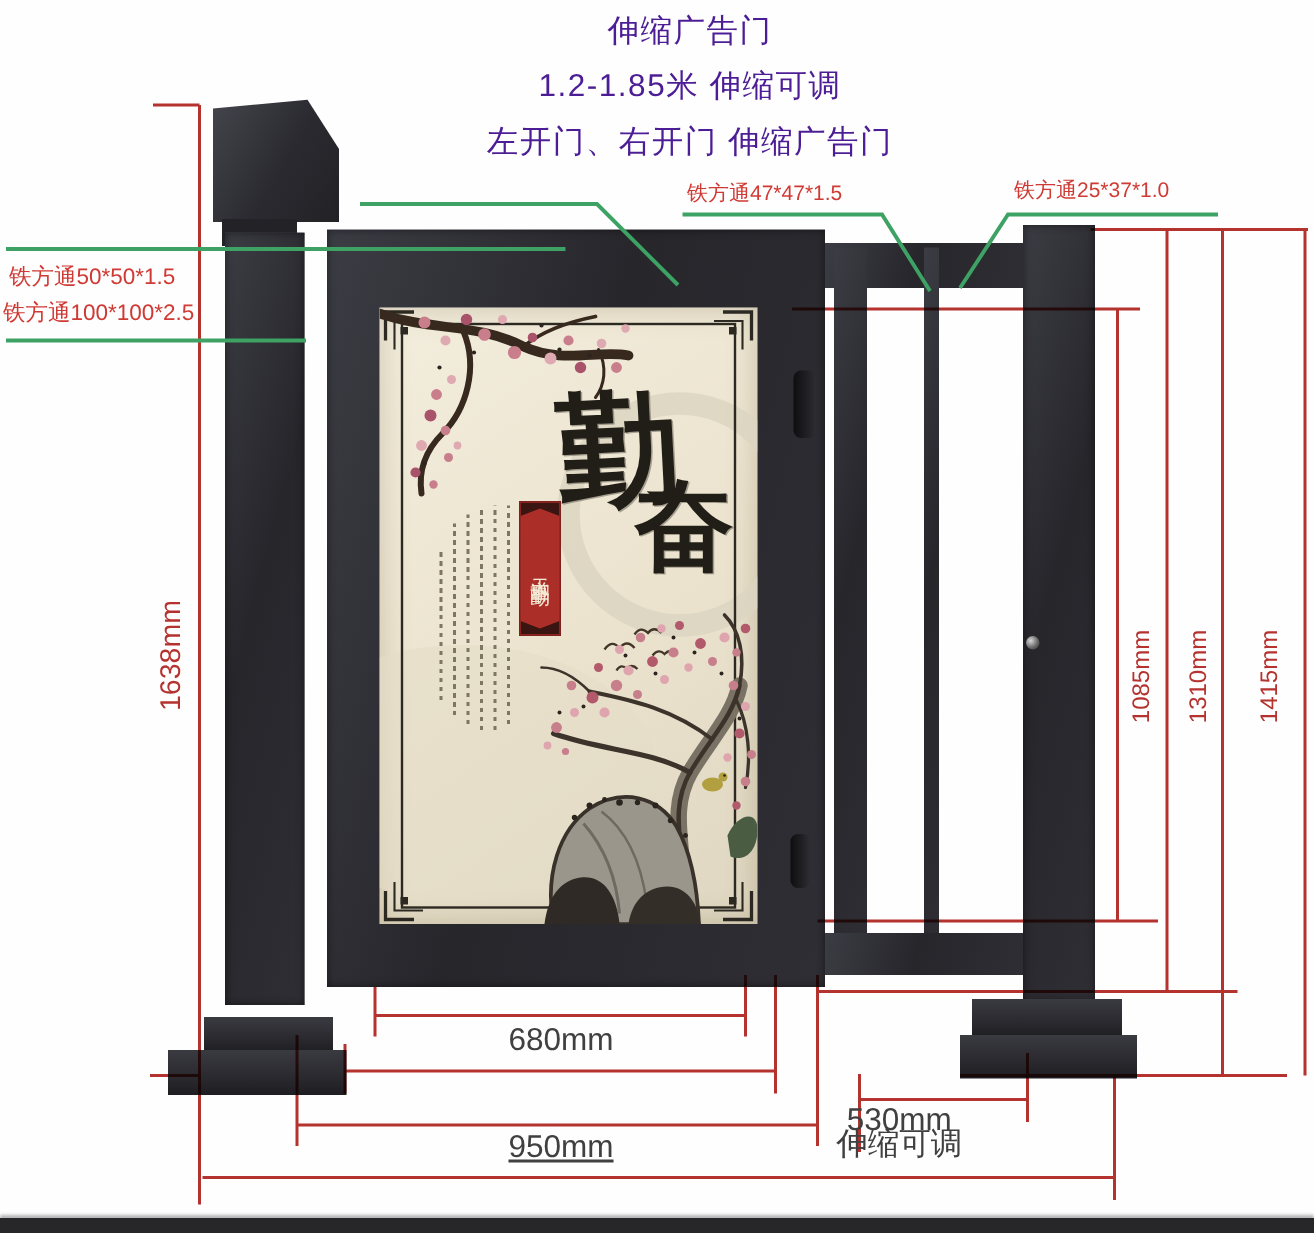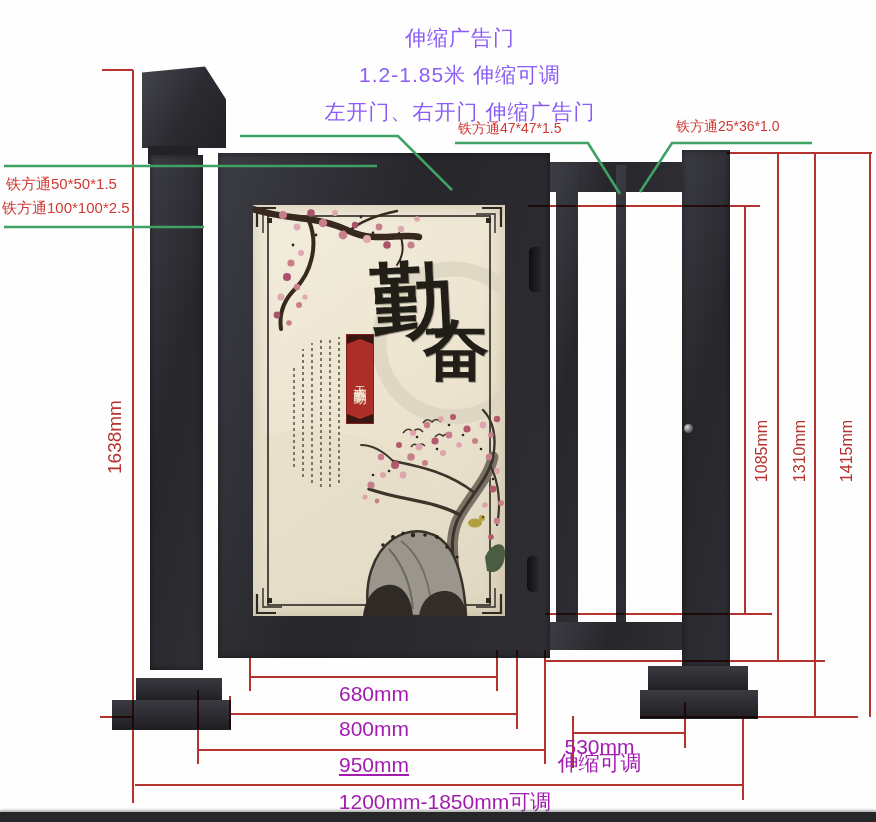--- a/index.html
+++ b/index.html
@@ -29,25 +29,25 @@
     display:flex;flex-direction:column;box-shadow:0 0 0 1px #7e211c;}
   .banner-cap{height:9px;background:#3a1511;}
   .banner-cap.top{clip-path:polygon(0 0,100% 0,100% 100%,50% 45%,0 100%);}
   .banner-cap.bottom{clip-path:polygon(0 0,50% 55%,100% 0,100% 100%,0 100%);}
   .banner-text{flex:1;display:flex;align-items:center;justify-content:center;
     writing-mode:vertical-rl;color:#f3e9d4;font-size:13px;letter-spacing:2px;line-height:1;}
   .columns{position:absolute;left:40px;top:132px;width:52px;height:152px;display:flex;gap:7px;}
   .col{width:2px;background:repeating-linear-gradient(0deg,#7e7664 0 3px,transparent 3px 6px);}
   
   .callout{position:absolute;color:#d03a34;font-size:14px;white-space:nowrap;}
-  .dim-label{position:absolute;color:#a21caf;font-size:21px;white-space:nowrap;text-align:center;}
+  .dim-label{position:absolute;color:#404040;font-size:21px;white-space:nowrap;text-align:center;}
   .dim-label.small{font-size:21px;line-height:16px;}
   .vlabel{position:absolute;color:#b5332f;font-size:16px;width:70px;text-align:center;
     transform:rotate(-90deg);transform-origin:center;white-space:nowrap;}
-  .title{position:absolute;left:280px;top:24px;width:360px;text-align:center;color:#8b5cf6;}
+  .title{position:absolute;left:280px;top:6px;width:360px;text-align:center;color:#4c1d95;}
   .title div{font-size:21px;margin-bottom:9px;letter-spacing:1px;}
   .overlay{position:absolute;left:0;top:0;pointer-events:none;}
   .overlay.red{mix-blend-mode:multiply;}
   .bottom-strip{position:absolute;left:0;top:812px;width:876px;height:10px;background:#27272a;
     box-shadow:0 -2px 2px rgba(120,120,120,.55);}
 </style>
 </head>
 <body>
 
 <div class="scene">
@@ -246,32 +246,30 @@
     <g fill="none" stroke="#3da263" stroke-width="2.6">
       <path d="M4,166 H377"></path>
       <path d="M4,227 H204"></path>
       <path d="M240,136 H398 L452,190"></path>
       <path d="M455,143 H588 L620,194"></path>
       <path d="M812,143 H672 L640,192"></path>
     </g>
   </svg>
 
   <div class="callout" style="left:458px;top:120px;">铁方通47*47*1.5</div>
-  <div class="callout" style="left:676px;top:118px;">铁方通25*36*1.0</div>
+  <div class="callout" style="left:676px;top:118px;">铁方通25*37*1.0</div>
   <div class="callout" style="left:6px;top:139px;font-size:15px;margin-top:36px;">铁方通50*50*1.5</div>
   <div class="callout" style="left:2px;top:199px;font-size:15px;">铁方通100*100*2.5</div>
 
   <div class="vlabel" style="left:80px;top:428px;font-size:19px;">1638mm</div>
   <div class="vlabel" style="left:727px;top:442px;">1085mm</div>
   <div class="vlabel" style="left:765px;top:442px;">1310mm</div>
   <div class="vlabel" style="left:812px;top:442px;">1415mm</div>
 
   <div class="dim-label" style="left:304px;top:682px;width:140px;">680mm</div>
-  <div class="dim-label" style="left:304px;top:717px;width:140px;">800mm</div>
   <div class="dim-label" style="left:304px;top:753px;width:140px;text-decoration:underline;">950mm</div>
   <div class="dim-label small" style="left:552px;top:739px;width:95px;">
     <div>530mm</div>
     <div>伸缩可调</div>
   </div>
-  <div class="dim-label" style="left:330px;top:788px;width:230px;">1200mm-1850mm可调</div>
 
   <div class="bottom-strip"></div>
 </div>
 
 </body></html>

